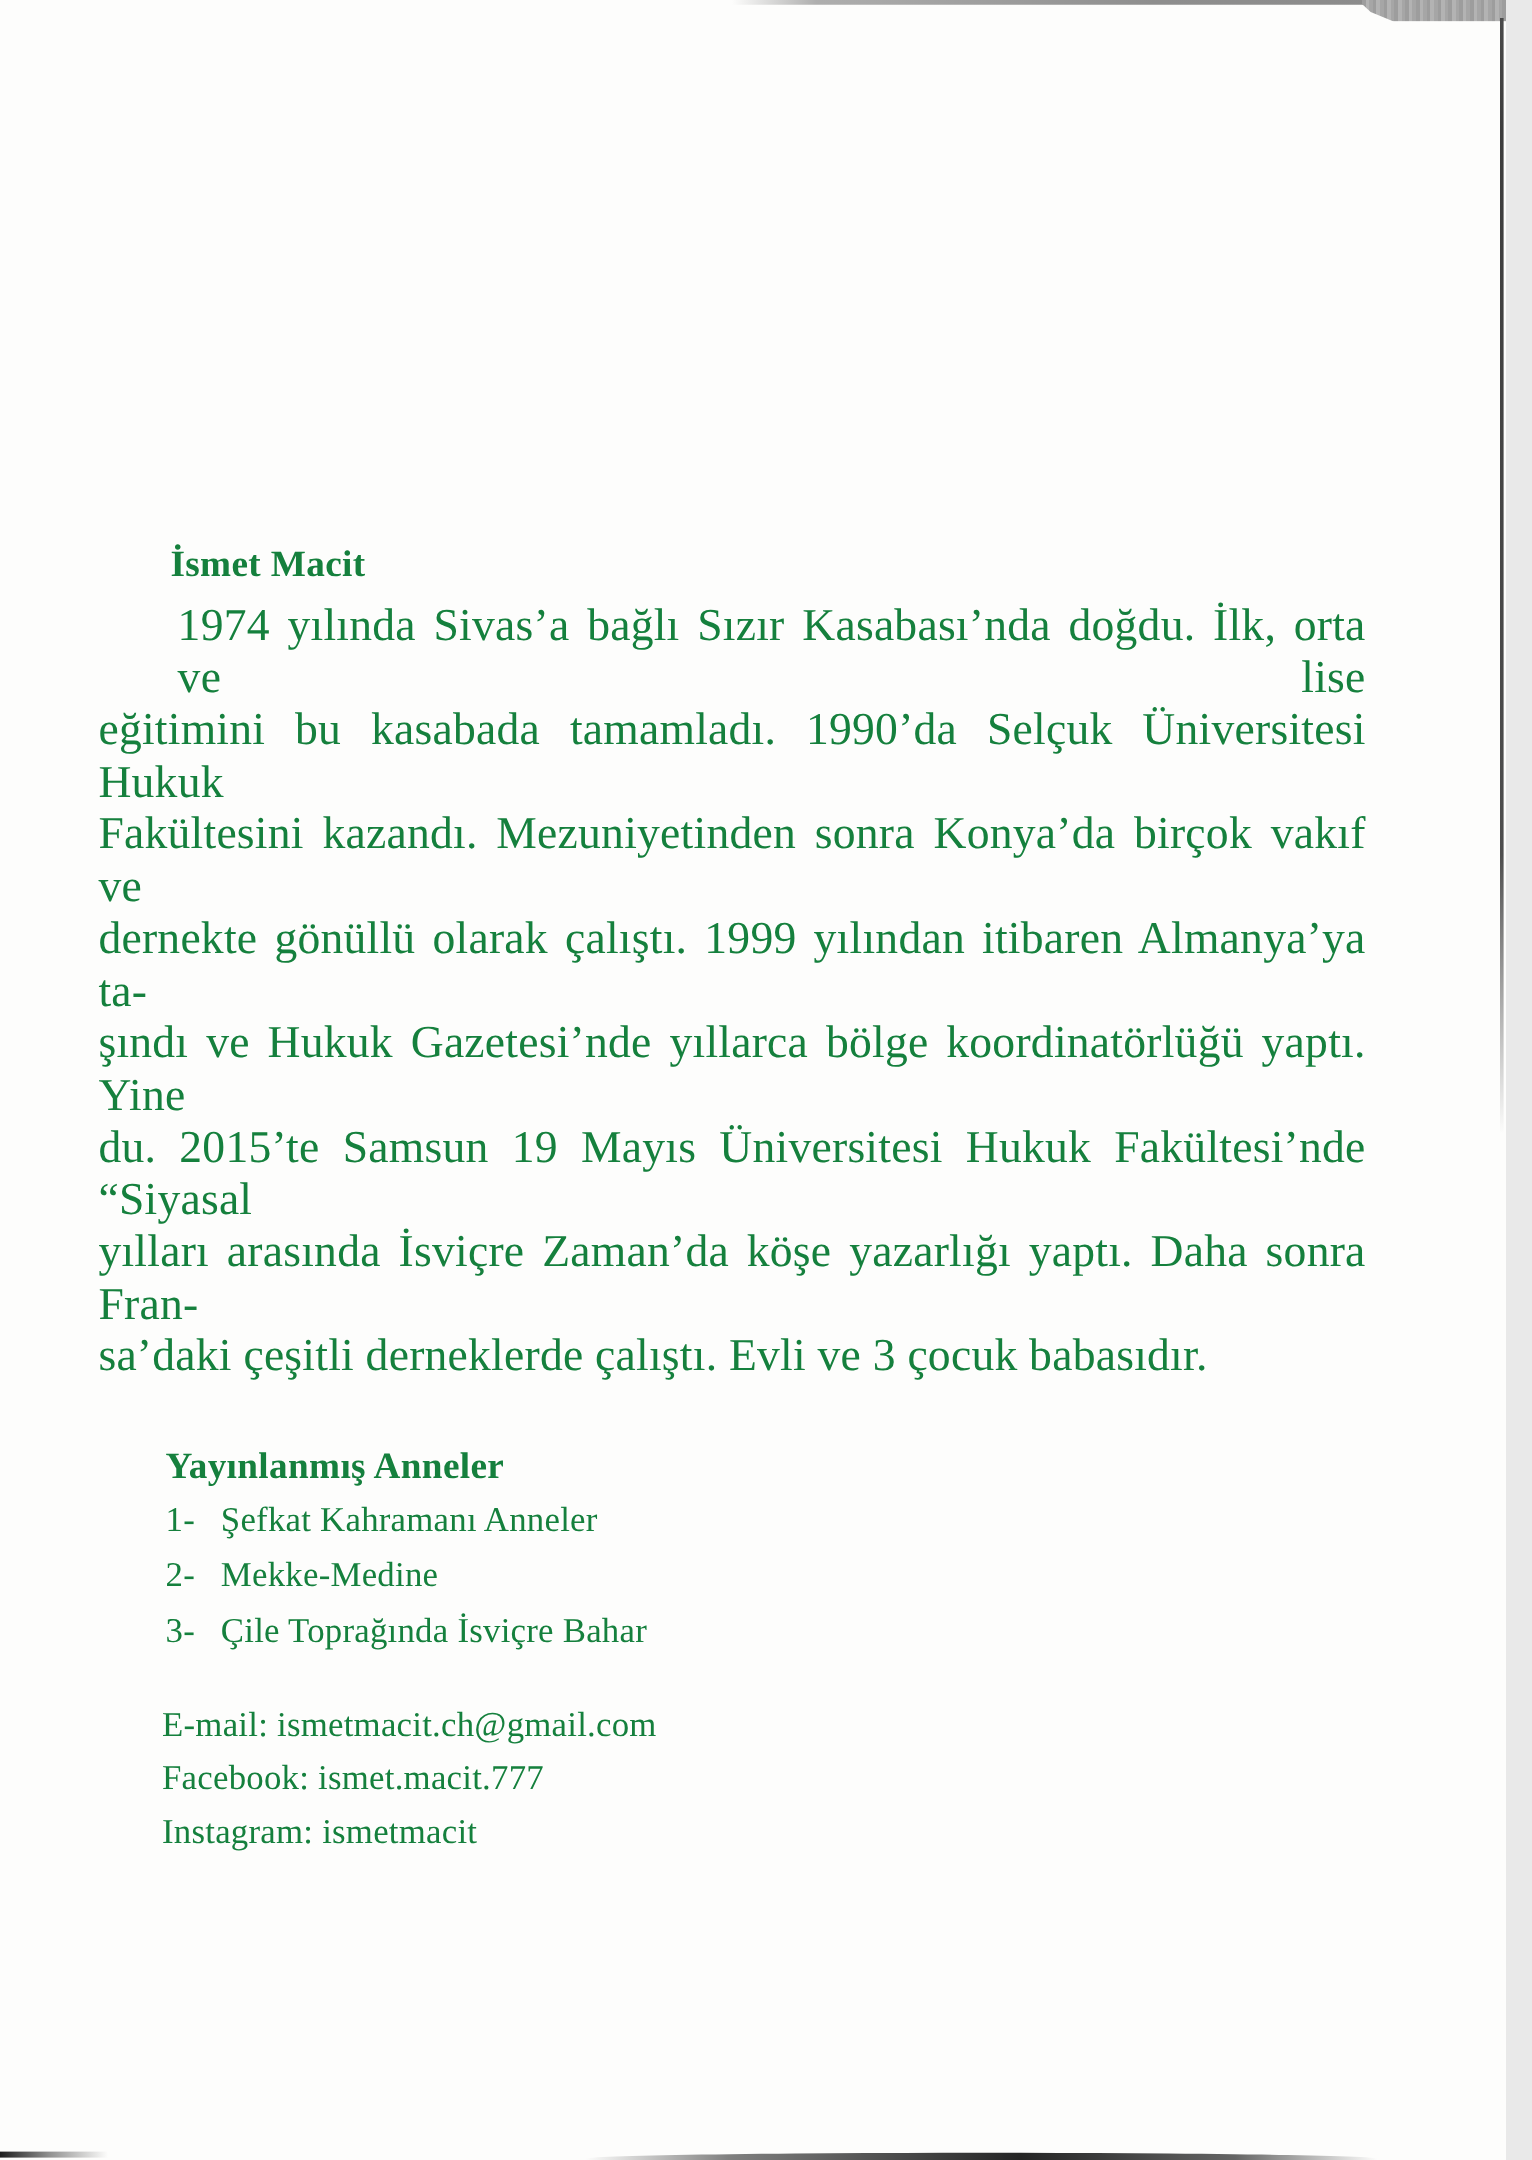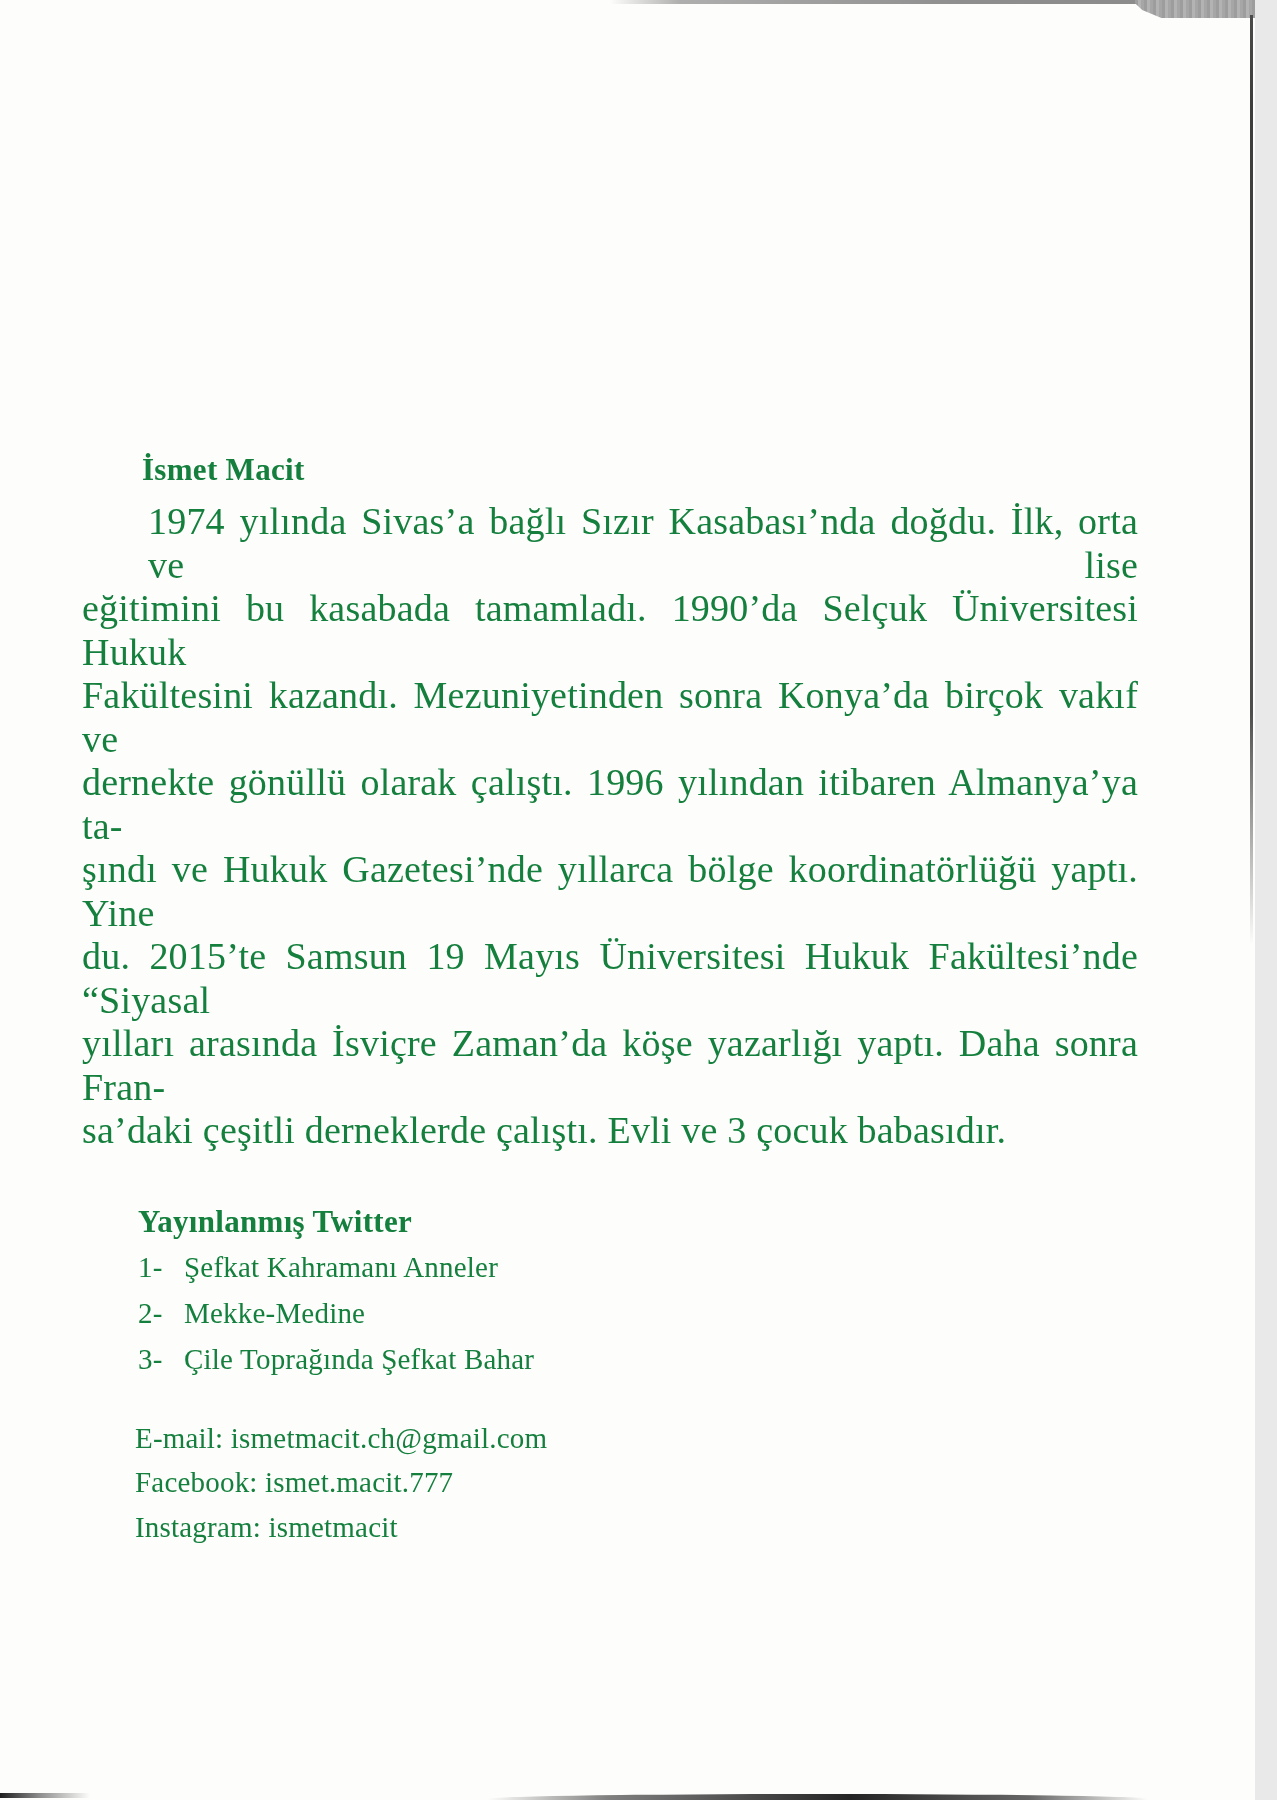--- a/index.html
+++ b/index.html
@@ -75,41 +75,41 @@
   <div class="bottom-left-mark"></div>
 
   <div class="content">
 
     <div class="author-name">İsmet Macit</div>
 
     <div class="bio">
       <div class="bio-line first">1974 yılında Sivas’a bağlı Sızır Kasabası’nda doğdu. İlk, orta ve lise</div>
       <div class="bio-line">eğitimini bu kasabada tamamladı. 1990’da Selçuk Üniversitesi Hukuk</div>
       <div class="bio-line">Fakültesini kazandı. Mezuniyetinden sonra Konya’da birçok vakıf ve</div>
-      <div class="bio-line">dernekte gönüllü olarak çalıştı. 1996 yılından itibaren Almanya’ya ta-</div>
+      <div class="bio-line">dernekte gönüllü olarak çalıştı. 1999 yılından itibaren Almanya’ya ta-</div>
       <div class="bio-line">şındı ve Hukuk Gazetesi’nde yıllarca bölge koordinatörlüğü yaptı. Yine</div>
       <div class="bio-line">du. 2015’te Samsun 19 Mayıs Üniversitesi Hukuk Fakültesi’nde “Siyasal</div>
       <div class="bio-line">yılları arasında İsviçre Zaman’da köşe yazarlığı yaptı. Daha sonra Fran-</div>
       <div class="bio-line last">sa’daki çeşitli derneklerde çalıştı. Evli ve 3 çocuk babasıdır.</div>
     </div>
 
     <div class="works">
-      <div class="works-heading">Yayınlanmış Twitter</div>
+      <div class="works-heading">Yayınlanmış Anneler</div>
 
       <div class="work-item">
         <span class="work-number">1-</span>
         <span class="work-title">Şefkat Kahramanı Anneler</span>
       </div>
       <div class="work-item">
         <span class="work-number">2-</span>
         <span class="work-title">Mekke-Medine</span>
       </div>
       <div class="work-item">
         <span class="work-number">3-</span>
-        <span class="work-title">Çile Toprağında Şefkat Bahar</span>
+        <span class="work-title">Çile Toprağında İsviçre Bahar</span>
       </div>
     </div>
 
     <div class="contacts">
       <div class="contact-line">
         <span>E-mail:</span>
         <span>ismetmacit.ch@gmail.com</span>
       </div>
       <div class="contact-line">
         <span>Facebook:</span>

